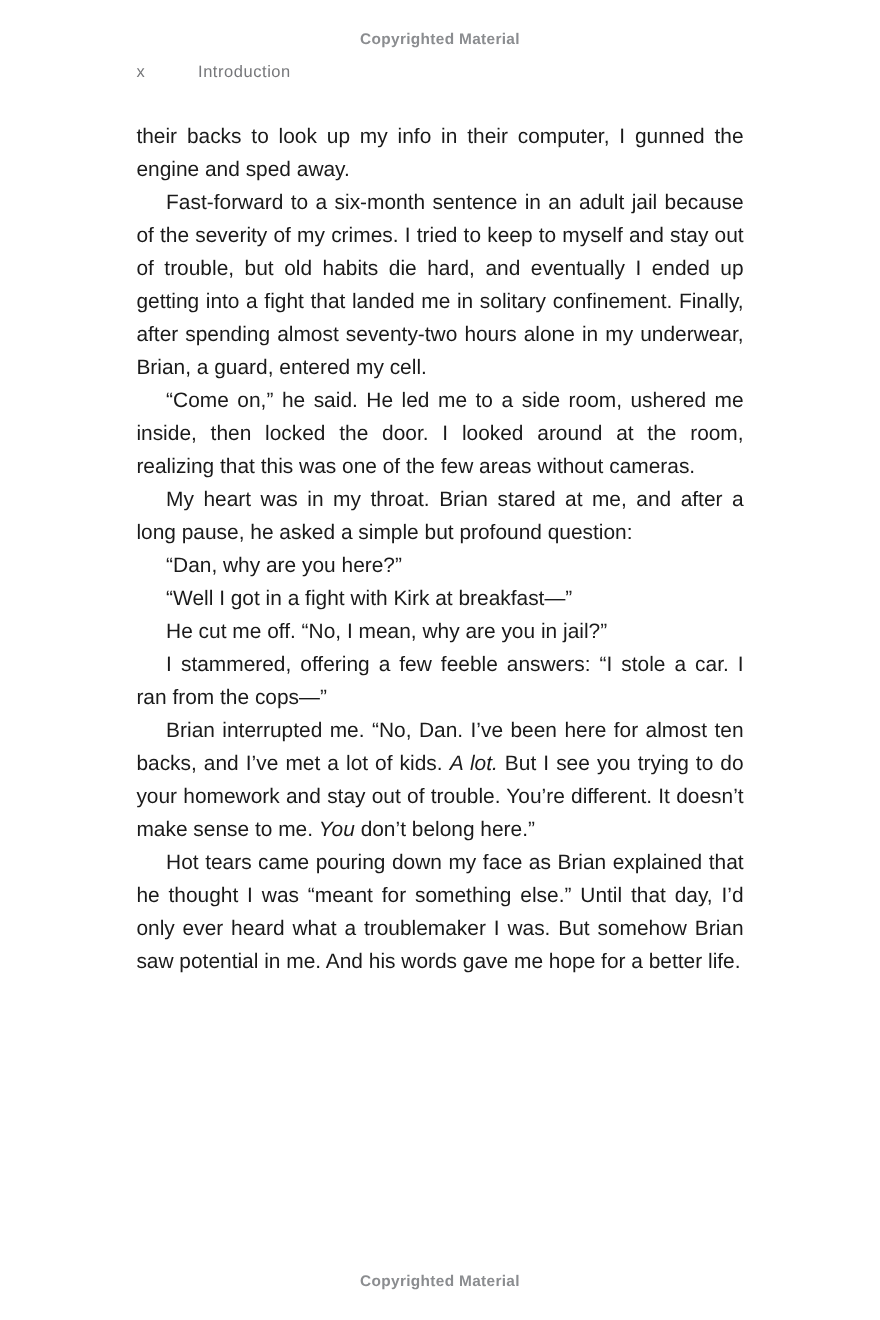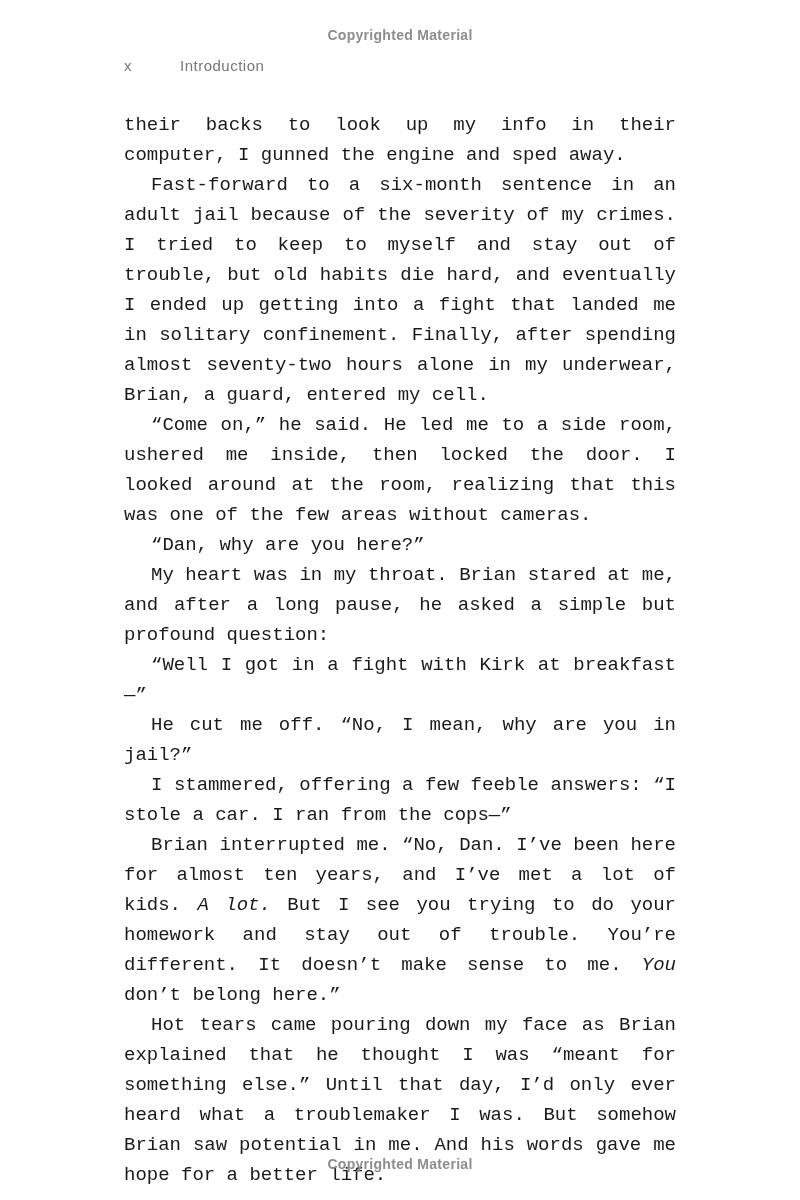--- a/index.html
+++ b/index.html
@@ -42,21 +42,21 @@
   }
   .running-header .page-number {
     display: inline-block;
     width: 56px;
   }
   .body-text {
     position: absolute;
     top: 110px;
     left: 124px;
     width: 552px;
-    font-family: Liberation Mono, monospace;
+    font-family: Liberation Sans, sans-serif;
     font-size: 19px;
     line-height: 30px;
     color: #1a1a1a;
     text-align: justify;
   }
   .body-text p {
     margin: 0;
     padding: 0;
     text-indent: 27px;
   }
@@ -76,24 +76,24 @@
 
   <div class="running-header">
     <span class="page-number">x</span>
     <span class="chapter-title">Introduction</span>
   </div>
 
   <div class="body-text">
       <p class="no-indent"><span>their backs to look up my info in their computer, I gunned the engine and sped away.</span></p>
       <p><span>Fast-forward to a six-month sentence in an adult jail because of the severity of my crimes. I tried to keep to myself and stay out of trouble, but old habits die hard, and eventually I ended up getting into a fight that landed me in solitary confinement. Finally, after spending almost seventy-two hours alone in my underwear, Brian, a guard, entered my cell.</span></p>
       <p><span>“Come on,” he said. He led me to a side room, ushered me inside, then locked the door. I looked around at the room, realizing that this was one of the few areas without cameras.</span></p>
+      <p><span>My heart was in my throat. Brian stared at me, and after a long pause, he asked a simple but profound question:</span></p>
       <p><span>“Dan, why are you here?”</span></p>
-      <p><span>My heart was in my throat. Brian stared at me, and after a long pause, he asked a simple but profound question:</span></p>
       <p><span>“Well I got in a fight with Kirk at breakfast—”</span></p>
       <p><span>He cut me off. “No, I mean, why are you in jail?”</span></p>
       <p><span>I stammered, offering a few feeble answers: “I stole a car. I ran from the cops—”</span></p>
-      <p><span>Brian interrupted me. “No, Dan. I’ve been here for almost ten years, and I’ve met a lot of kids. </span><em>A lot.</em><span> But I see you trying to do your homework and stay out of trouble. You’re different. It doesn’t make sense to me. </span><em>You</em><span> don’t belong here.”</span></p>
+      <p><span>Brian interrupted me. “No, Dan. I’ve been here for almost ten backs, and I’ve met a lot of kids. </span><em>A lot.</em><span> But I see you trying to do your homework and stay out of trouble. You’re different. It doesn’t make sense to me. </span><em>You</em><span> don’t belong here.”</span></p>
       <p><span>Hot tears came pouring down my face as Brian explained that he thought I was “meant for something else.” Until that day, I’d only ever heard what a troublemaker I was. But somehow Brian saw potential in me. And his words gave me hope for a better life.</span></p>
     </div>
 
   <div class="copyright-label copyright-bottom">Copyrighted Material</div>
 
 </div>
 
 </body></html>

